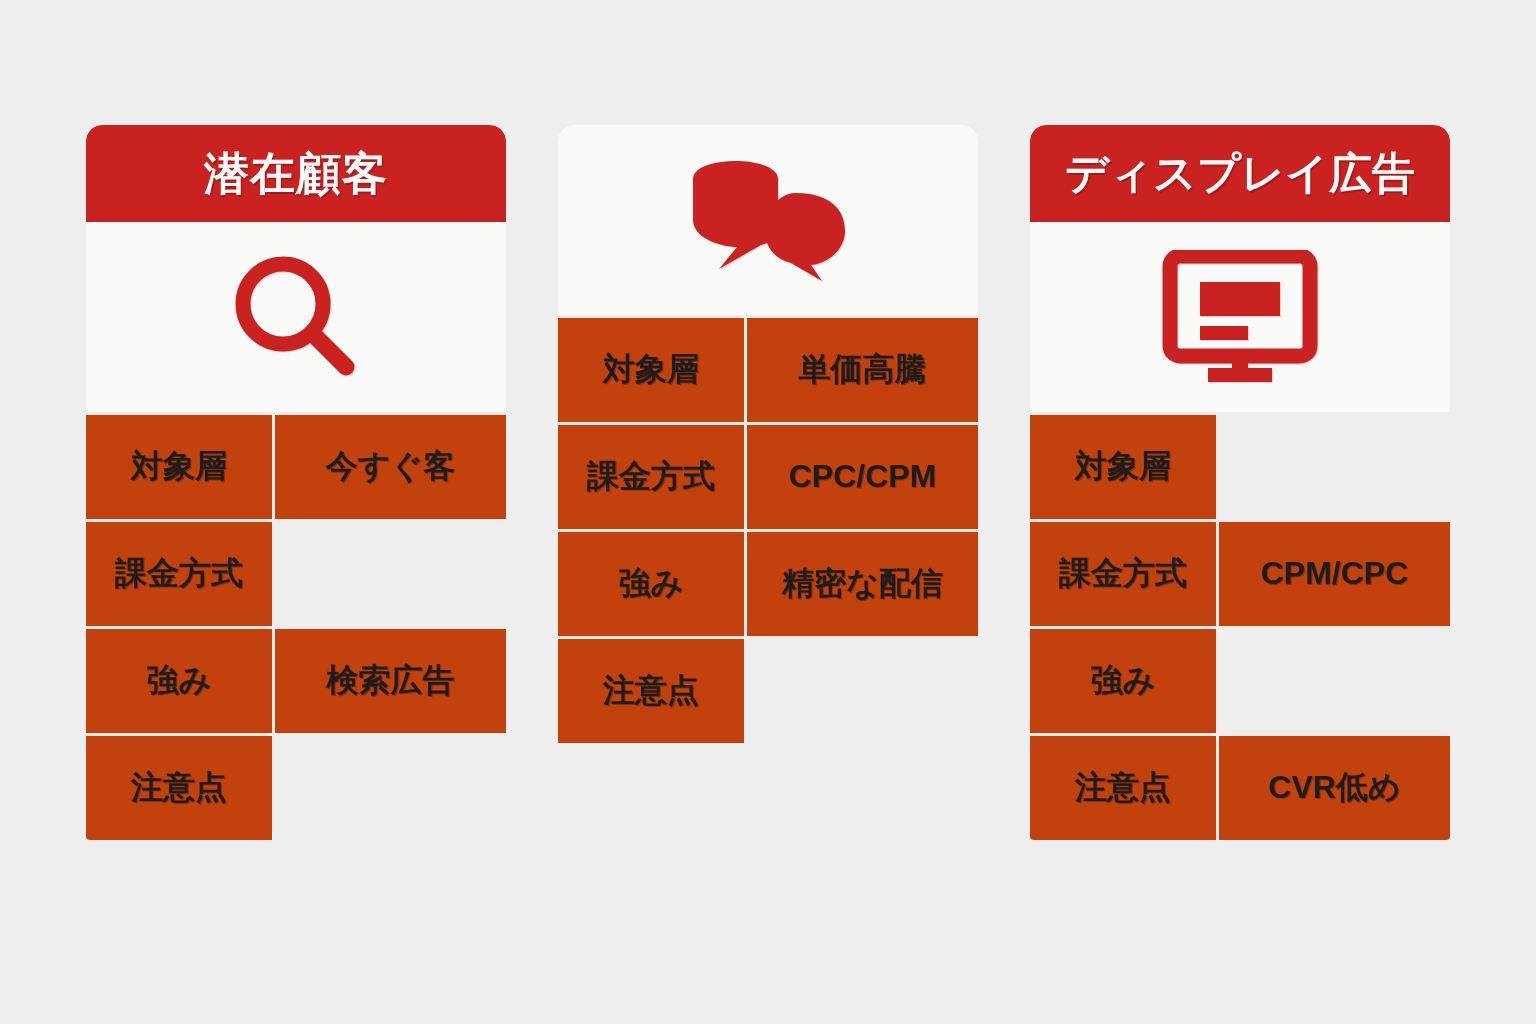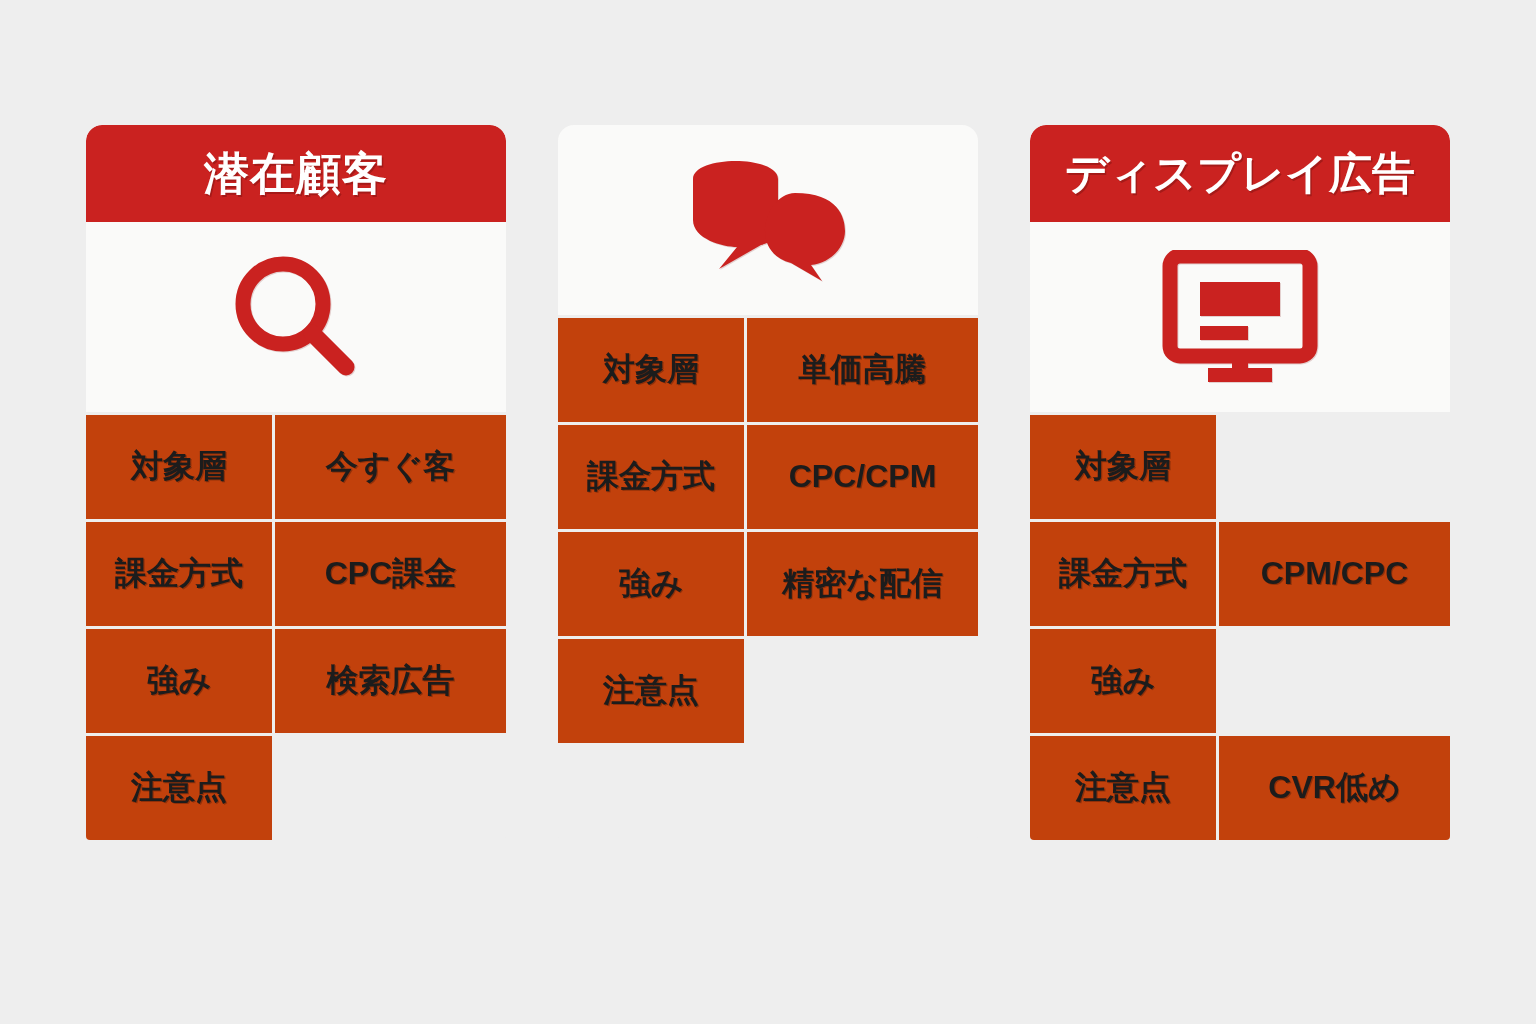--- a/index.html
+++ b/index.html
@@ -135,21 +135,20 @@
           </svg>
         </span>
       </div>
       <div class="spec-table">
         <div class="spec-row">
           <div class="spec-cell label">対象層</div>
           <div class="spec-cell value">今すぐ客</div>
         </div>
         <div class="spec-row">
           <div class="spec-cell label">課金方式</div>
-          <div class="spec-cell value">CPC課金</div>
         </div>
         <div class="spec-row">
           <div class="spec-cell label">強み</div>
           <div class="spec-cell value">検索広告</div>
         </div>
         <div class="spec-row">
           <div class="spec-cell label">注意点</div>
         </div>
       </div>
     </div>

